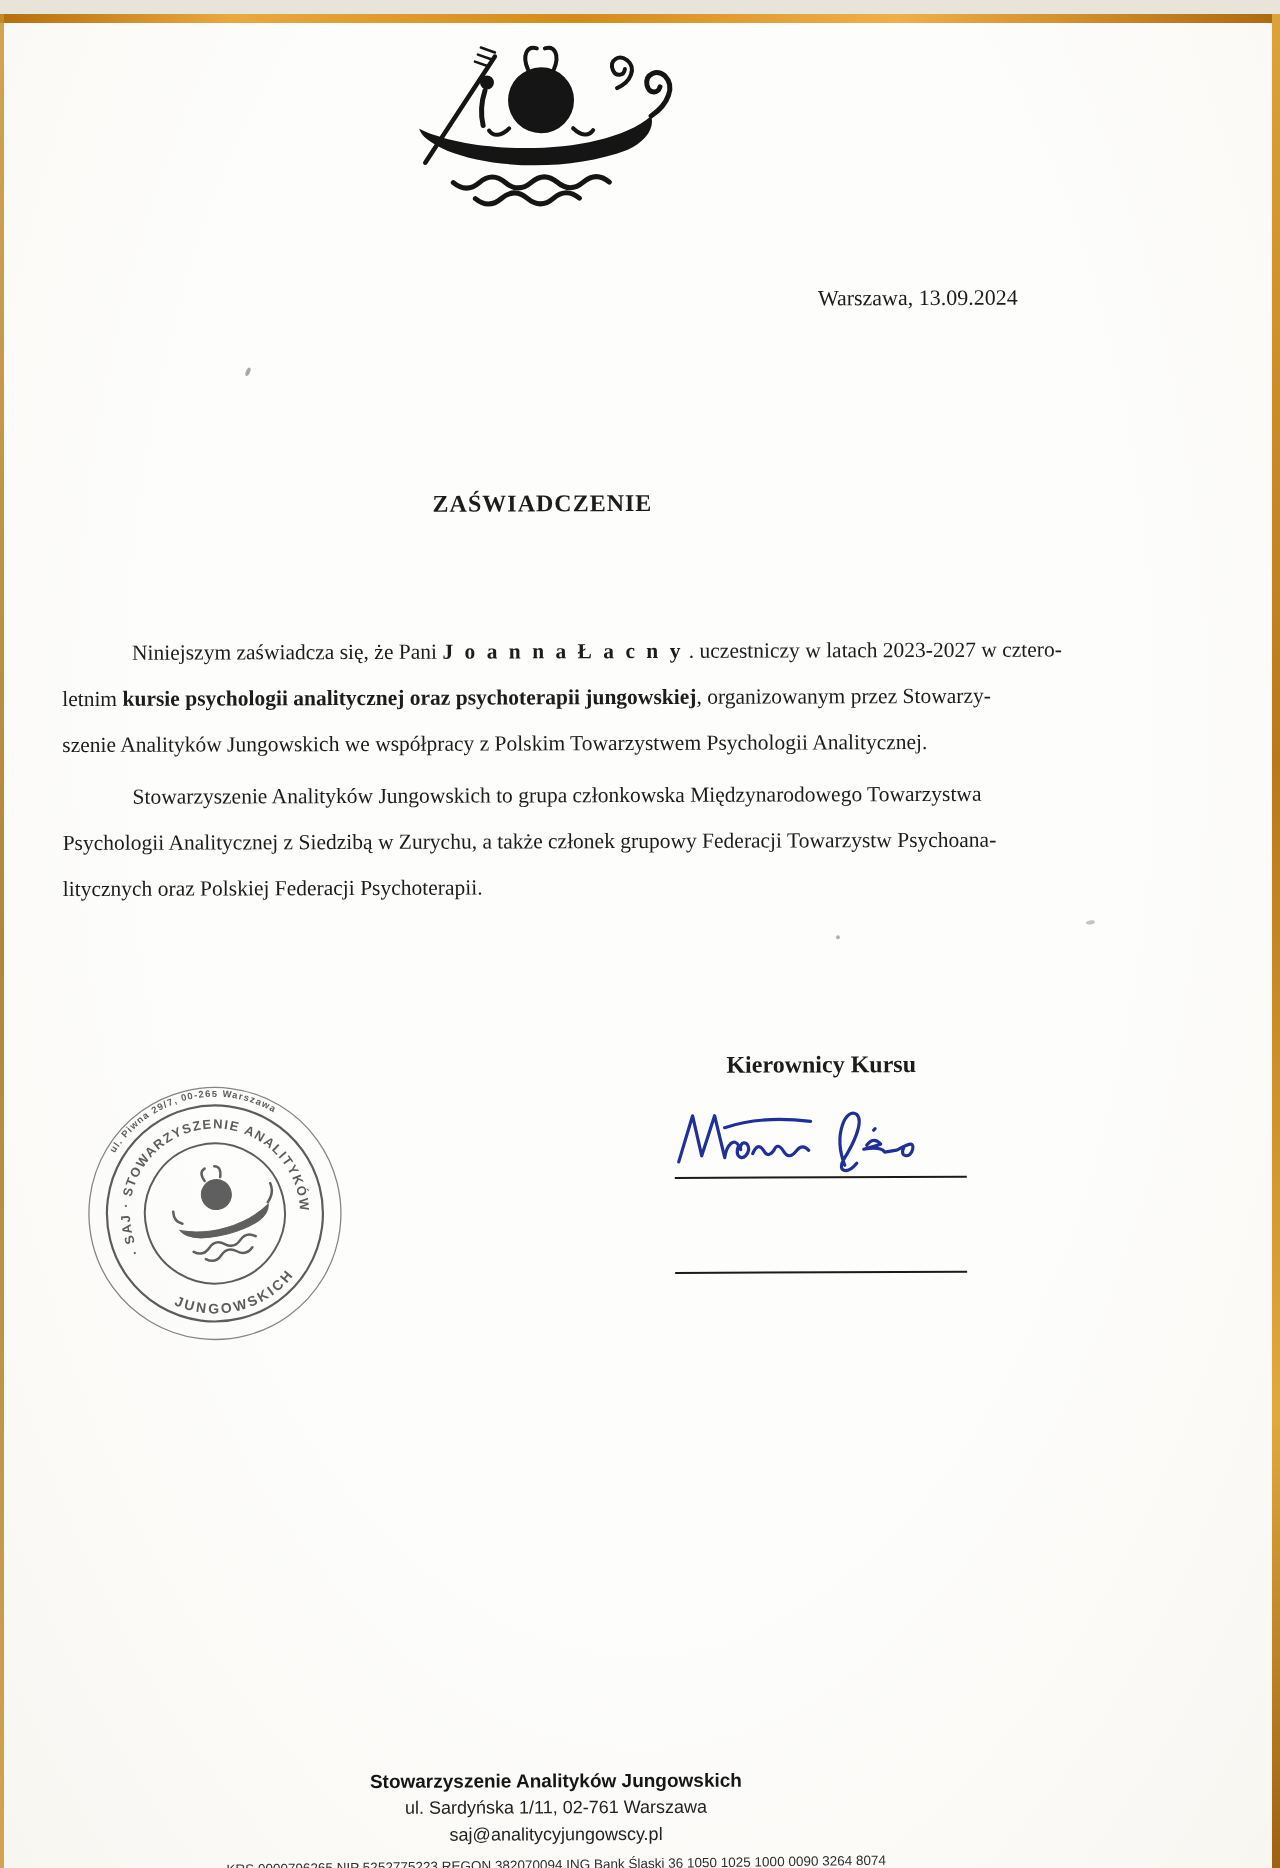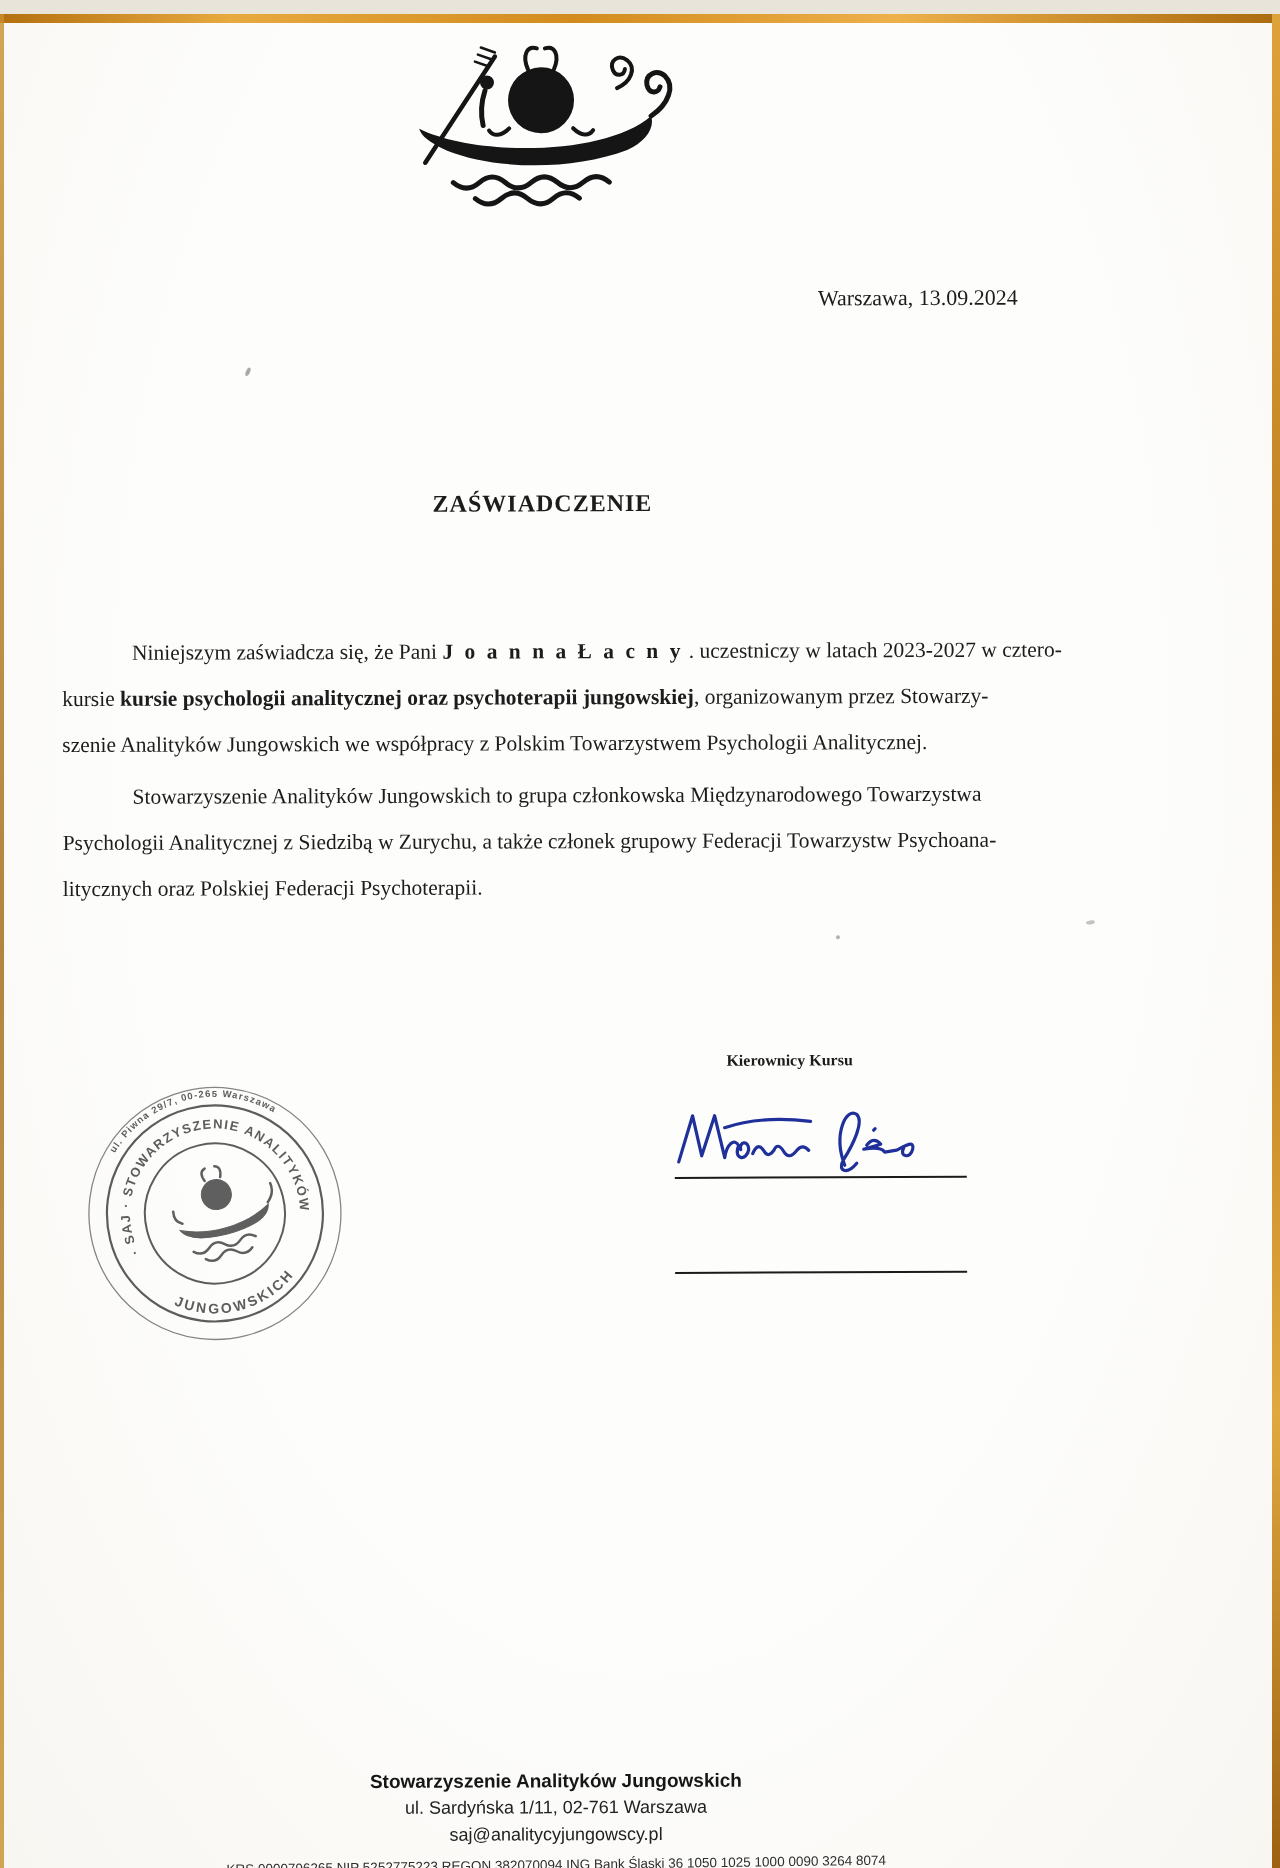--- a/index.html
+++ b/index.html
@@ -31,21 +31,21 @@
     text-align:center; font-size:24px; font-weight:bold; letter-spacing:1px; }
 
   .body-text { position:absolute; left:63px; top:614px; width:1000px; }
   .line { white-space:nowrap; font-size:21.5px; line-height:46px; }
   .indent { padding-left:70px; }
   .para-gap { margin-top:6px; }
   .bold { font-weight:bold; }
   .recipient { font-weight:bold; letter-spacing:3px;text-align:center; }
 
   .sig-heading { position:absolute; left:726px; top:1038px;
-    font-size:16px; font-weight:bold; }
+    font-size:24px; font-weight:bold; }
   .signature-svg { position:absolute; left:668px; top:1086px; width:280px; height:84px; }
   .sig-line { position:absolute; height:2px; background:#1b1b1b; }
   .sig-line-1 { left:674px; top:1163px; width:292px; }
   .sig-line-2 { left:674px; top:1258px; width:292px; }
 
   .stamp { position:absolute; left:84px; top:1068px; width:260px; height:260px;
     transform:rotate(-14deg); opacity:.88; }
   .stamp text { font-family:"Liberation Sans", sans-serif; fill:#474747; font-weight:bold; }
 
   .footer { position:absolute; left:63px; top:1754px; width:980px; text-align:center;
@@ -98,21 +98,21 @@
 
     <div class="date-line">Warszawa, 13.09.2024</div>
 
     <div class="doc-title">ZAŚWIADCZENIE</div>
 
     <div class="body-text">
       <div class="line indent">
         <span>Niniejszym zaświadcza się, że Pani </span><span class="recipient">J o a n n a  Ł a c n y</span><span> . uczestniczy w latach 2023-2027 w cztero-</span>
       </div>
       <div class="line">
-        <span>kursie </span><span class="bold">kursie psychologii analitycznej oraz psychoterapii jungowskiej</span><span>, organizowanym przez Stowarzy-</span>
+        <span>letnim </span><span class="bold">kursie psychologii analitycznej oraz psychoterapii jungowskiej</span><span>, organizowanym przez Stowarzy-</span>
       </div>
       <div class="line">szenie Analityków Jungowskich we współpracy z Polskim Towarzystwem Psychologii Analitycznej.</div>
       <div class="line indent para-gap">Stowarzyszenie Analityków Jungowskich to grupa członkowska Międzynarodowego Towarzystwa</div>
       <div class="line">Psychologii Analitycznej z Siedzibą w Zurychu, a także członek grupowy Federacji Towarzystw Psychoana-</div>
       <div class="line">litycznych oraz Polskiej Federacji Psychoterapii.</div>
     </div>
 
     <div class="sig-heading">Kierownicy Kursu</div>
 
     <svg class="signature-svg" viewBox="0 0 280 84">

